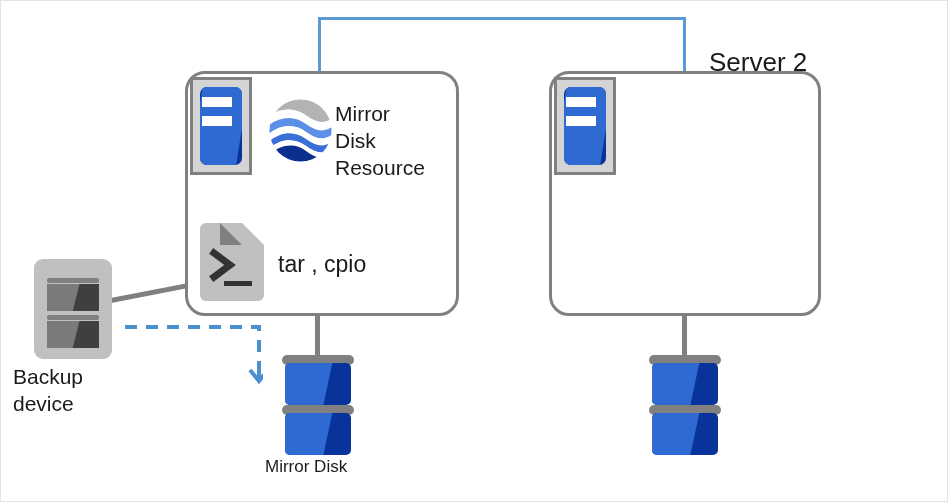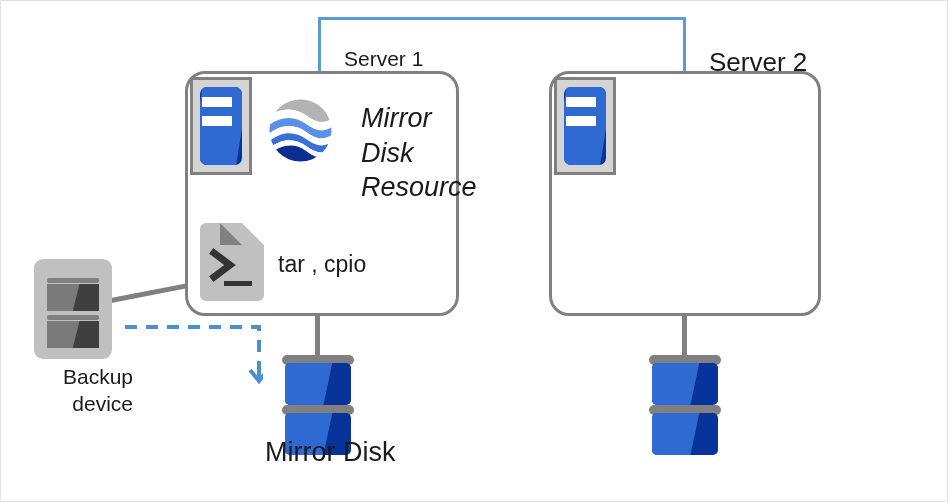--- a/index.html
+++ b/index.html
@@ -209,27 +209,27 @@
   
   .label {
     position: absolute;
     color: #1a1a1a;
     font-family: "Liberation Sans", sans-serif;
     white-space: pre-line;
     line-height: 1.28;
   }
   #label-server1 { left: 343px; top: 45px;  font-size: 21px; }
   #label-server2 { left: 708px; top: 45px;  font-size: 26px; }
-  #label-mirror-disk-resource { left: 360px; top: 100px; font-size: 27px; font-style: italic; }
+  #label-mirror-disk-resource { left: 334px; top: 100px; font-size: 21px; }
   #label-tar-cpio { left: 277px; top: 249px; font-size: 23px; }
   #label-backup-device {
     left: 12px; top: 363px; width: 120px;
-    font-size: 21px; text-align: right;
-  }
-  #label-mirror-disk { left: 264px; top: 434px; font-size: 27px; }
+    font-size: 21px; text-align: left;
+  }
+  #label-mirror-disk { left: 264px; top: 455px; font-size: 17px; }
 </style>
 </head>
 <body>
 
 <div id="canvas">
 
   <div id="interconnect"></div>
 
   <div id="conn-backup-server1"></div>
 
@@ -269,21 +269,20 @@
   <svg class="abs" id="script-icon" viewBox="0 0 64 78">
     <path d="M0 6 a6 6 0 0 1 6 -6 L42 0 L64 22 L64 72 a6 6 0 0 1 -6 6 L6 78 a6 6 0 0 1 -6 -6 Z" fill="#c0c0c0"></path>
     <path d="M20 0 L42 0 L42 22 L20 22 Z" fill="#c0c0c0"></path>
     <path d="M20 0 L20 22 L42 22 Z" fill="#808080"></path>
     <path d="M14 30 L30 42 L14 54" fill="none" stroke="#333333" stroke-width="7" stroke-linecap="square" stroke-linejoin="miter"></path>
     <rect x="24" y="58" width="28" height="5" fill="#333333"></rect>
   </svg>
 
   <div class="label" id="label-tar-cpio">tar , cpio</div>
 
-  <div class="label" id="label-server1">Server 1</div>
 
   <div class="server-box" id="server2-box"></div>
 
   <div class="server-icon" id="server2-icon">
     <div class="chip"></div>
     <div class="bar b1"></div>
     <div class="bar b2"></div>
   </div>
 
   <div class="label" id="label-server2">Server 2</div>

